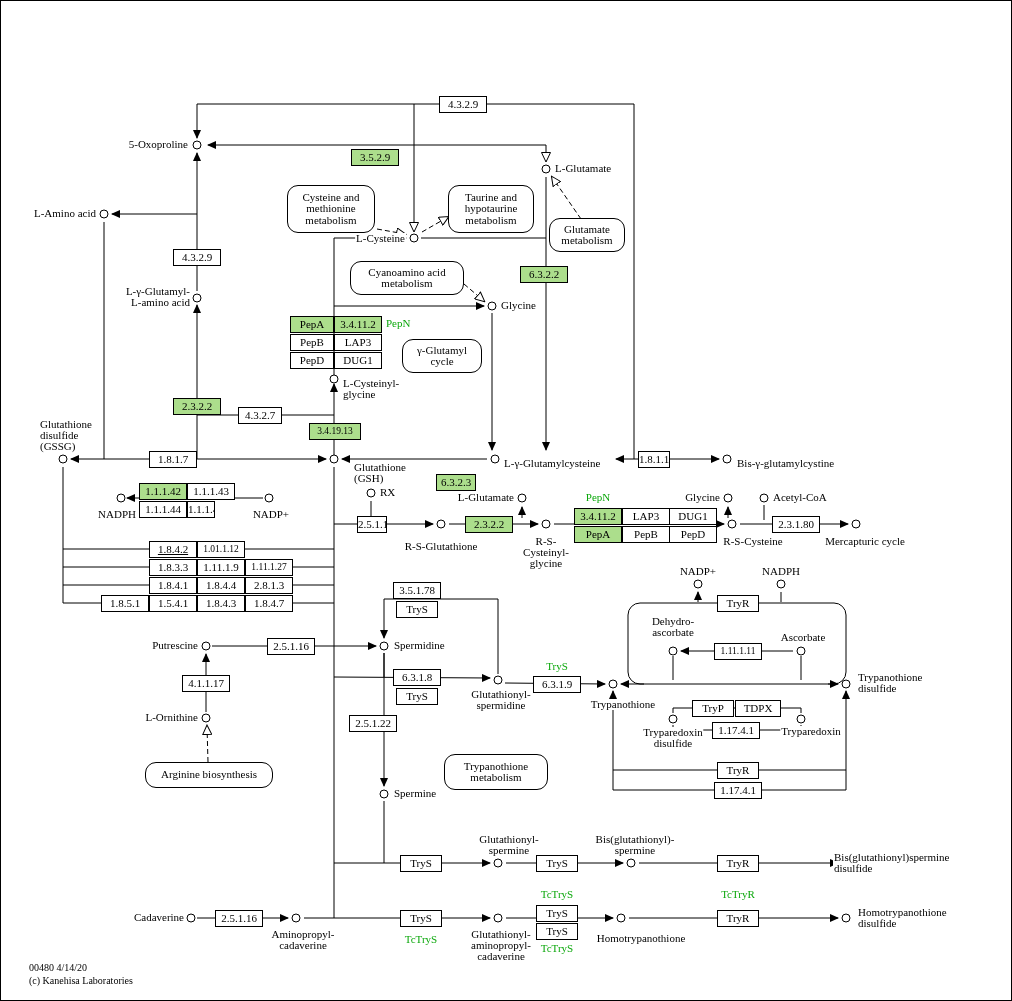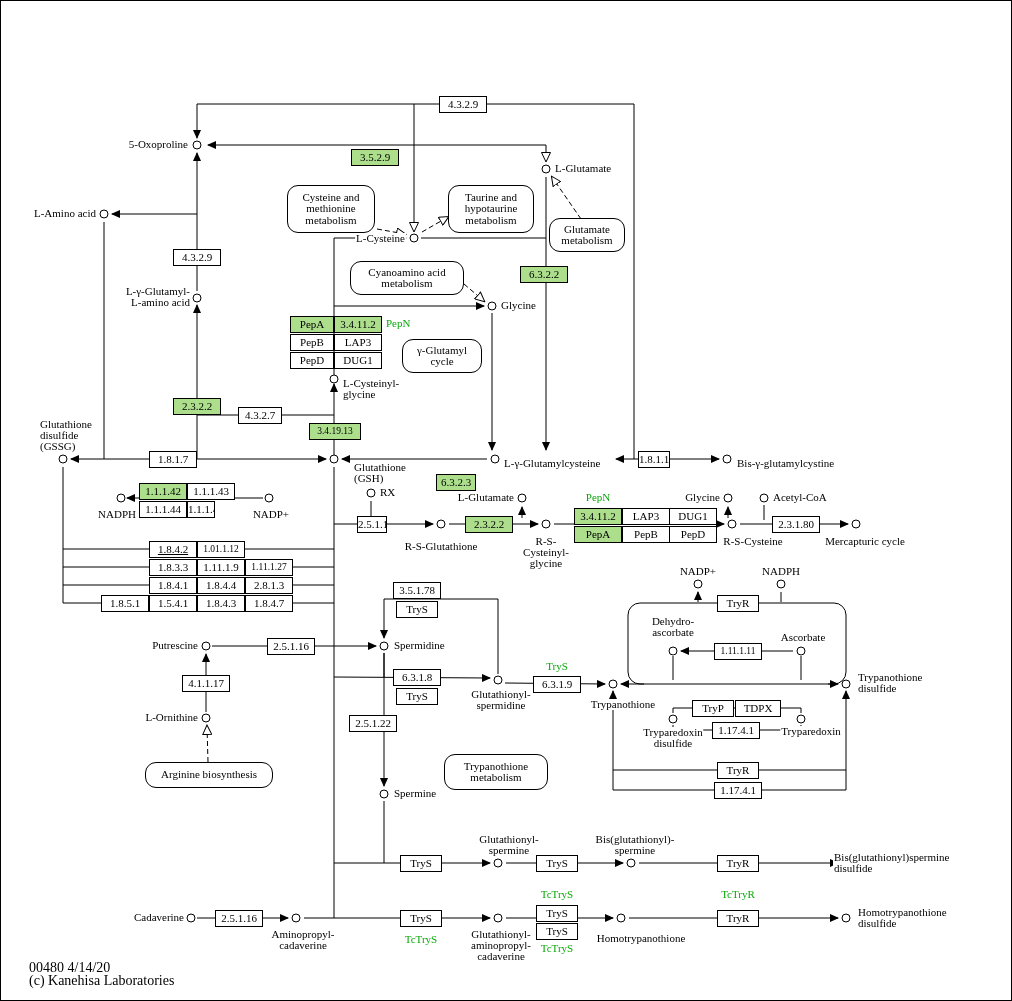--- a/index.html
+++ b/index.html
@@ -9,21 +9,21 @@
   .lbl{position:absolute;font-size:11px;line-height:11px;background:#fff;white-space:nowrap;padding:0 1px;color:#000;}
   .ebox{position:absolute;box-sizing:border-box;height:17px;border:1px solid #000;background:#fff;
         font-size:11px;line-height:15px;text-align:center;white-space:nowrap;overflow:hidden;}
   .ebox.green{background:var(--gfill,#ACDE8C);}
   .ebox.sm{font-size:9.5px;}
   .glabel{position:absolute;font-size:11px;line-height:11px;color:var(--gtext,#0CA80C);white-space:nowrap;}
   .pbox{position:absolute;box-sizing:border-box;border:1px solid #000;border-radius:11px;background:#fff;
         font-size:11px;line-height:11.5px;display:flex;align-items:center;justify-content:center;text-align:center;}
   .title-box{position:absolute;left:38px;top:45px;border:2px solid #000;background:#fff;
              font-size:13px;letter-spacing:1px;padding:4px 12px;white-space:pre;}
-  .footer{position:absolute;left:28px;top:960px;font-size:14px;line-height:13px;color:#000;}
+  .footer{position:absolute;left:28px;top:960px;font-size:10px;line-height:13px;color:#000;}
 </style>
 </head>
 <body>
 
 <div id="canvas">
   <svg id="wires" width="1012" height="1001">
       <defs>
         <marker id="mA" markerWidth="9" markerHeight="8" refX="8" refY="4" orient="auto-start-reverse" markerUnits="userSpaceOnUse">
           <path d="M0,0L9,4L0,8Z" fill="#000000"></path>
         </marker>

